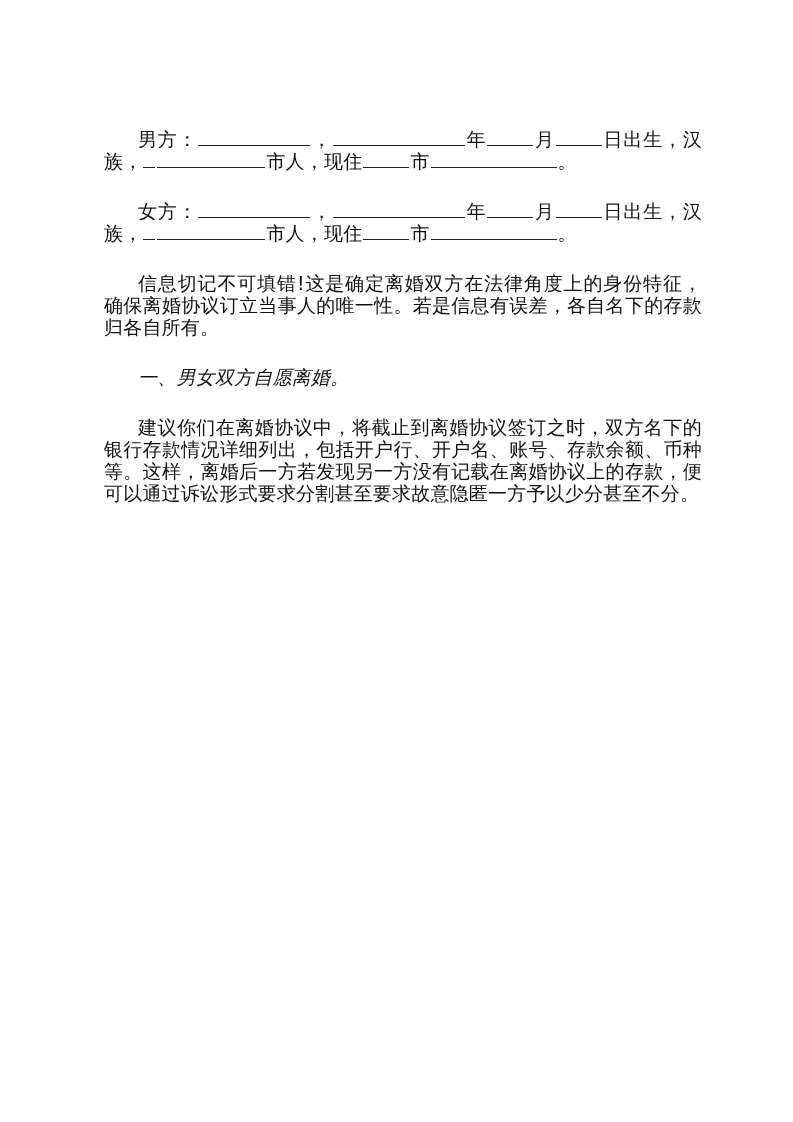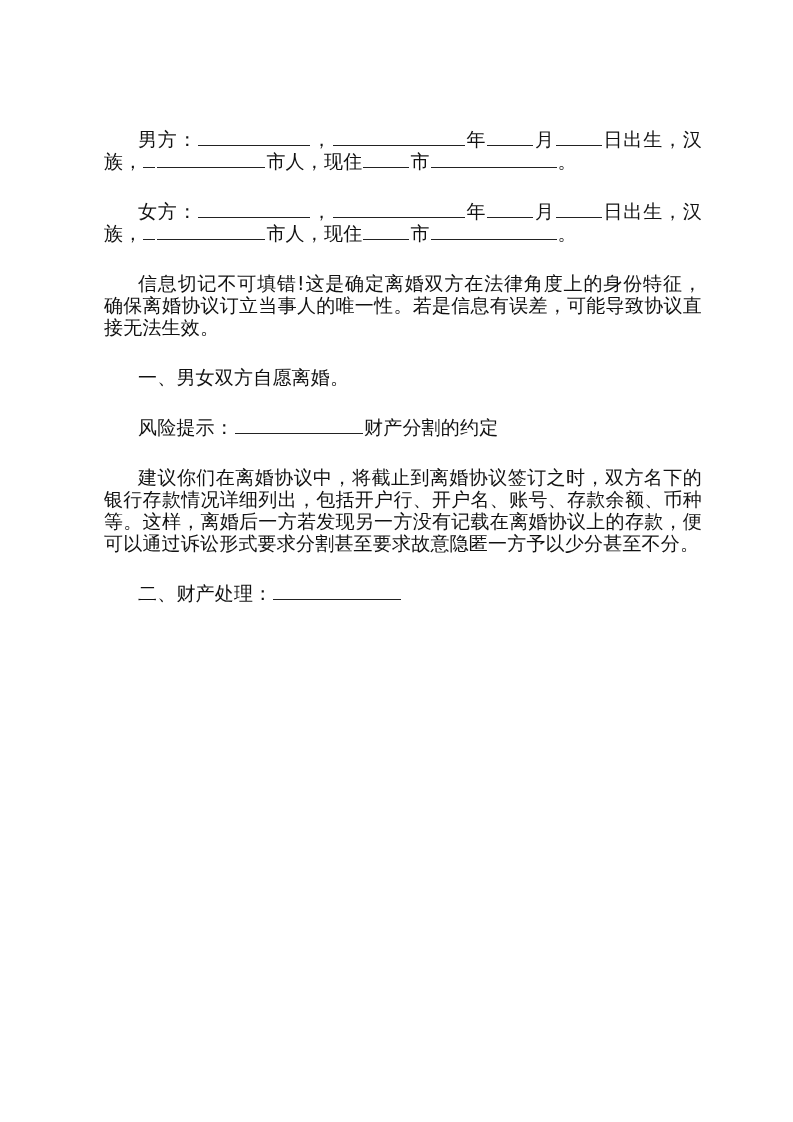--- a/index.html
+++ b/index.html
@@ -24,21 +24,21 @@
     .para {
       font-size: 19px;
       line-height: 22px;
       margin: 0;
       white-space: normal;
       word-break: break-all;
       text-align: justify;
       letter-spacing: 0.2px;
     }
     .indent { text-indent: 34px; }
-    .heading-indent { padding-left: 34px; }
+    .heading-indent { padding-left: 34px; font-style: italic; }
     .gap1 { margin-top: 28px; }
     .blank {
       display: inline-block;
       border-bottom: 1px solid #222;
       height: 14px;
       vertical-align: baseline;
       margin: 0 1px;
     }
     .b-xl { width: 132px; }
     .b-l { width: 112px; }
@@ -51,26 +51,24 @@
 </head>
 <body>
 
 <div class="page">
 
   <p class="para indent"><span>男方：</span><span class="blank b-l"></span><span>，</span><span class="blank b-xl"></span><span>年</span><span class="blank b-s"></span><span>月</span><span class="blank b-s"></span><span>日出生，汉族，</span><span class="blank b-xs"></span><span class="blank b-m"></span><span>市人，现住</span><span class="blank b-s"></span><span>市</span><span class="blank b-n"></span><span>。</span></p>
 
   <p class="para indent gap1"><span>女方：</span><span class="blank b-l"></span><span>，</span><span class="blank b-xl"></span><span>年</span><span class="blank b-s"></span><span>月</span><span class="blank b-s"></span><span>日出生，汉族，</span><span class="blank b-xs"></span><span class="blank b-m"></span><span>市人，现住</span><span class="blank b-s"></span><span>市</span><span class="blank b-n"></span><span>。</span></p>
 
 
-  <p class="para indent gap1">信息切记不可填错!这是确定离婚双方在法律角度上的身份特征，确保离婚协议订立当事人的唯一性。若是信息有误差，可能导致协议直接无法生效。</p>
+  <p class="para indent gap1">信息切记不可填错!这是确定离婚双方在法律角度上的身份特征，确保离婚协议订立当事人的唯一性。若是信息有误差，各自名下的存款归各自所有。</p>
 
 
   <p class="para heading-indent gap1">一、男女双方自愿离婚。</p>
 
-  <p class="para heading-indent gap1"><span>风险提示：</span><span class="blank b-lp"></span><span>财产分割的约定</span></p>
 
 
   <p class="para indent gap1">建议你们在离婚协议中，将截止到离婚协议签订之时，双方名下的银行存款情况详细列出，包括开户行、开户名、账号、存款余额、币种等。这样，离婚后一方若发现另一方没有记载在离婚协议上的存款，便可以通过诉讼形式要求分割甚至要求故意隐匿一方予以少分甚至不分。</p>
 
-  <p class="para heading-indent gap1"><span>二、财产处理：</span><span class="blank b-lp"></span></p>
 
 
 </div>
 
 </body></html>

